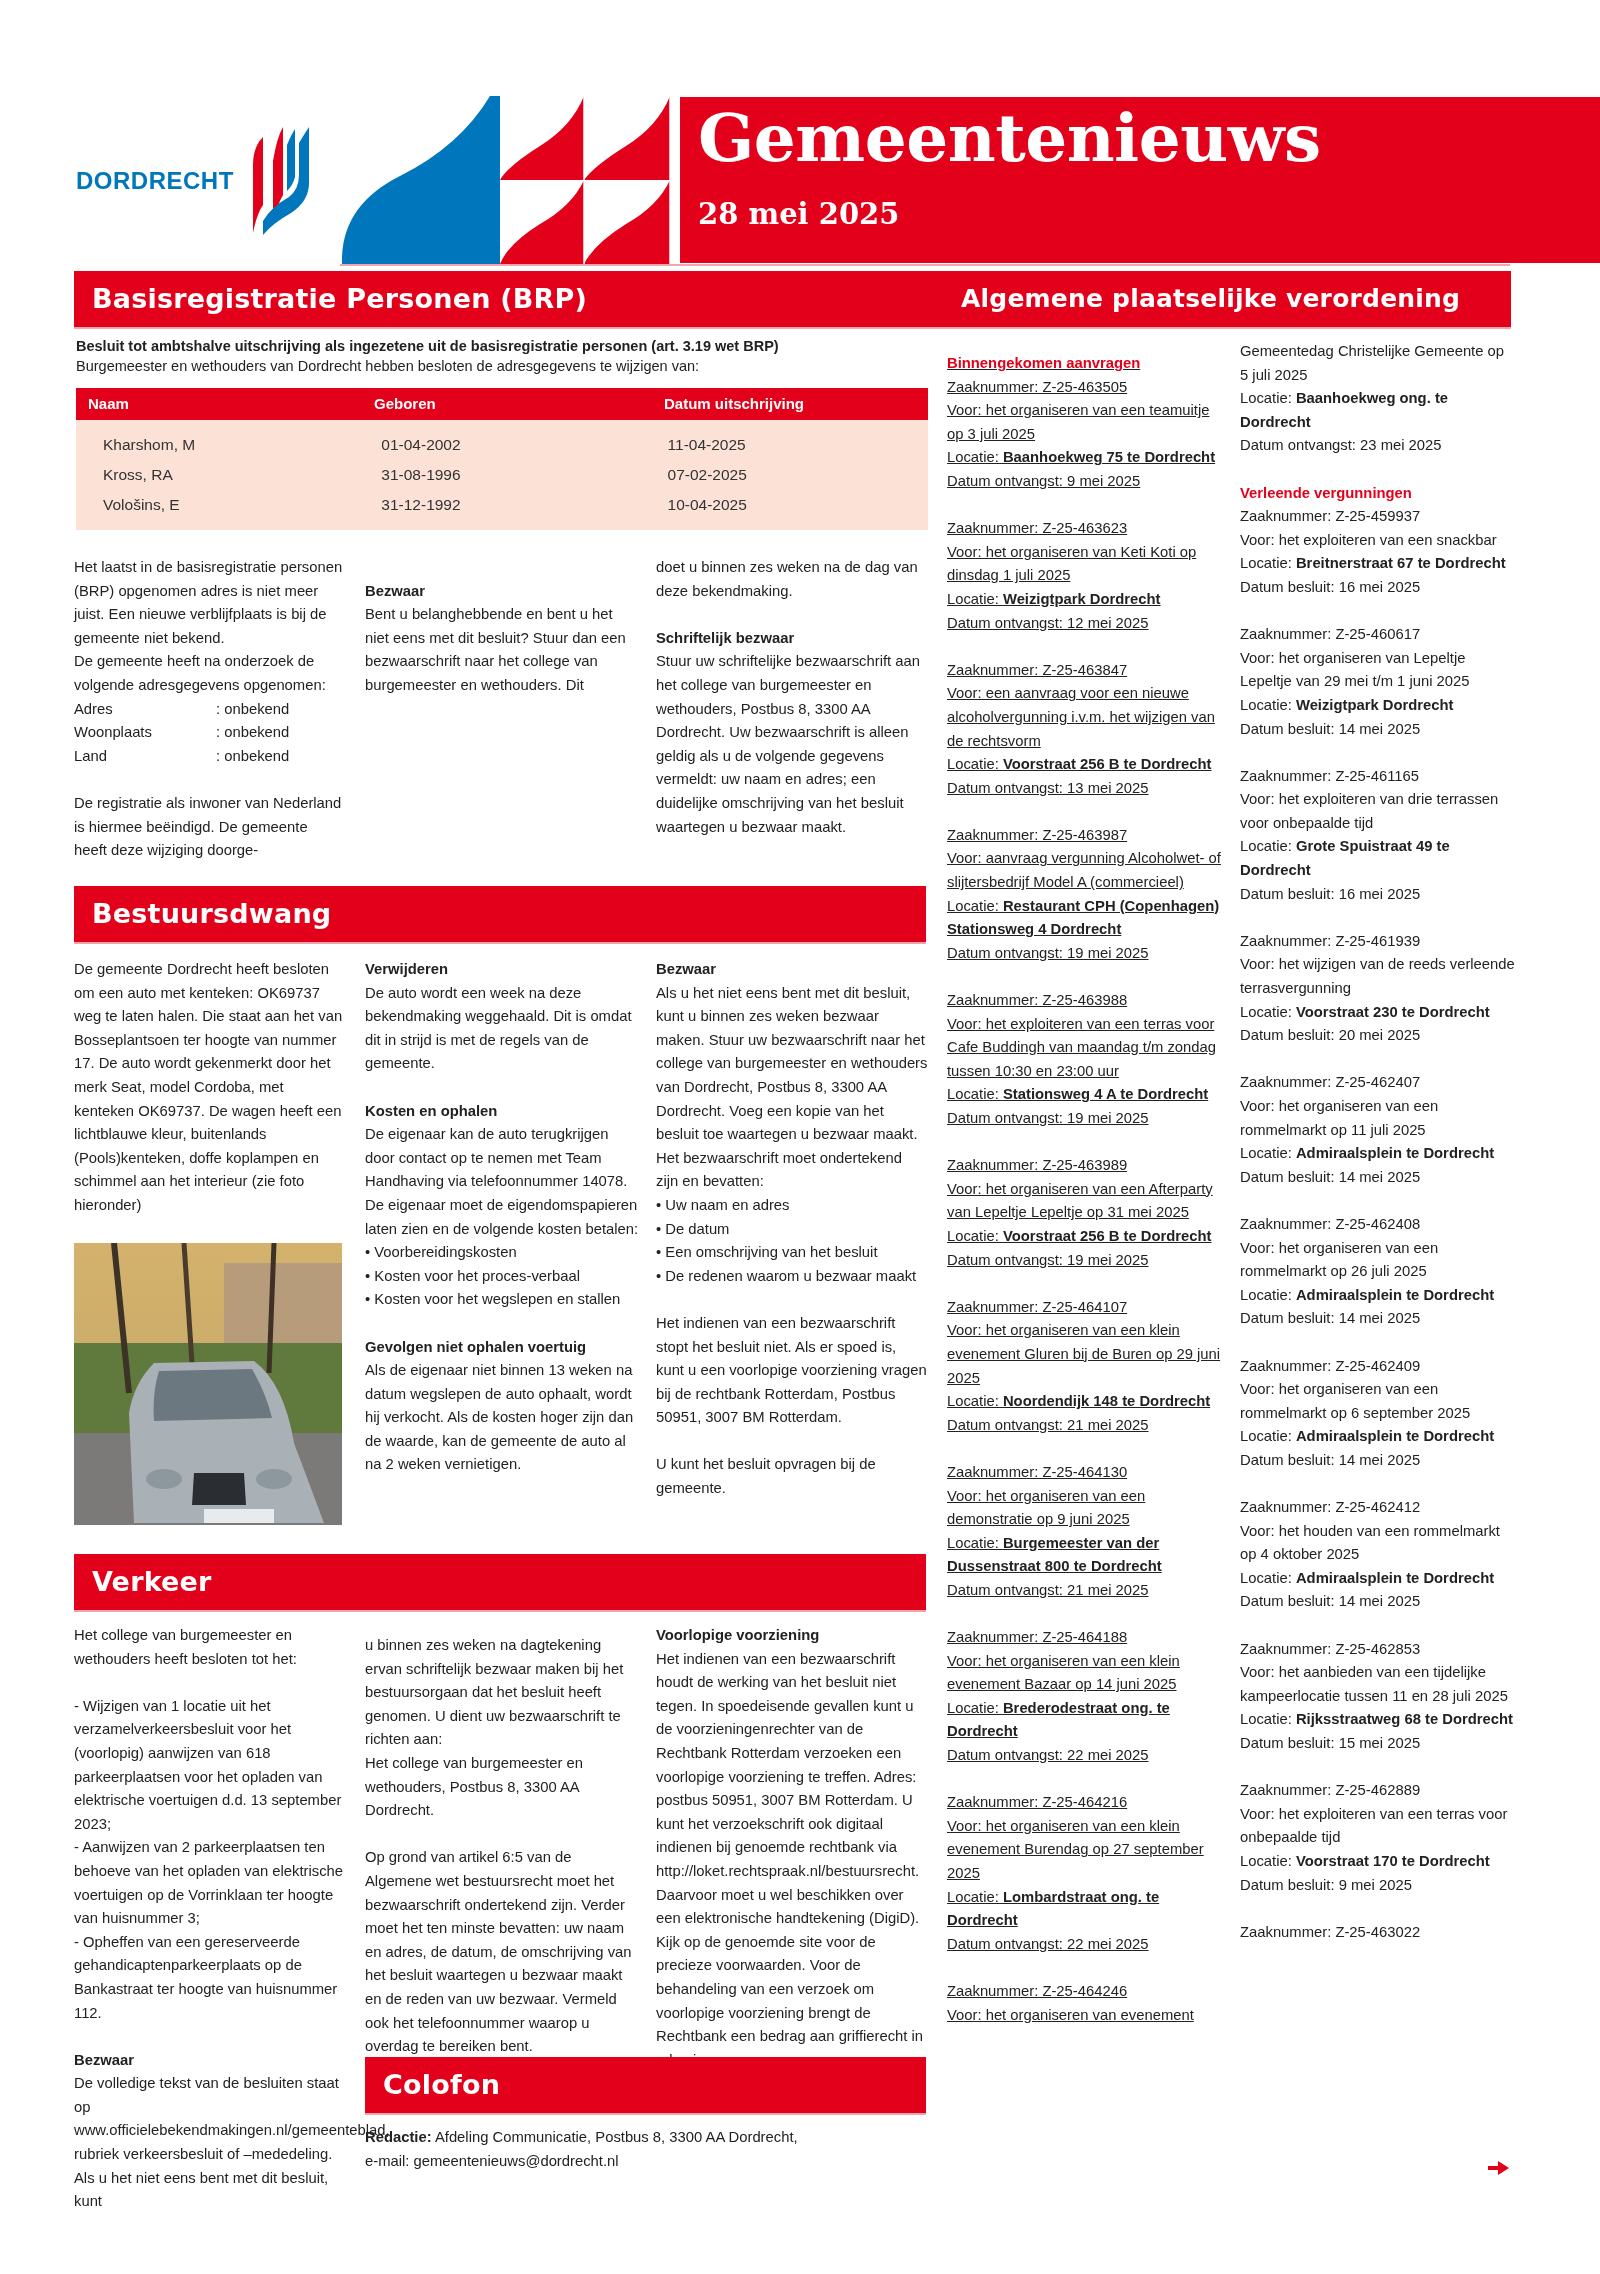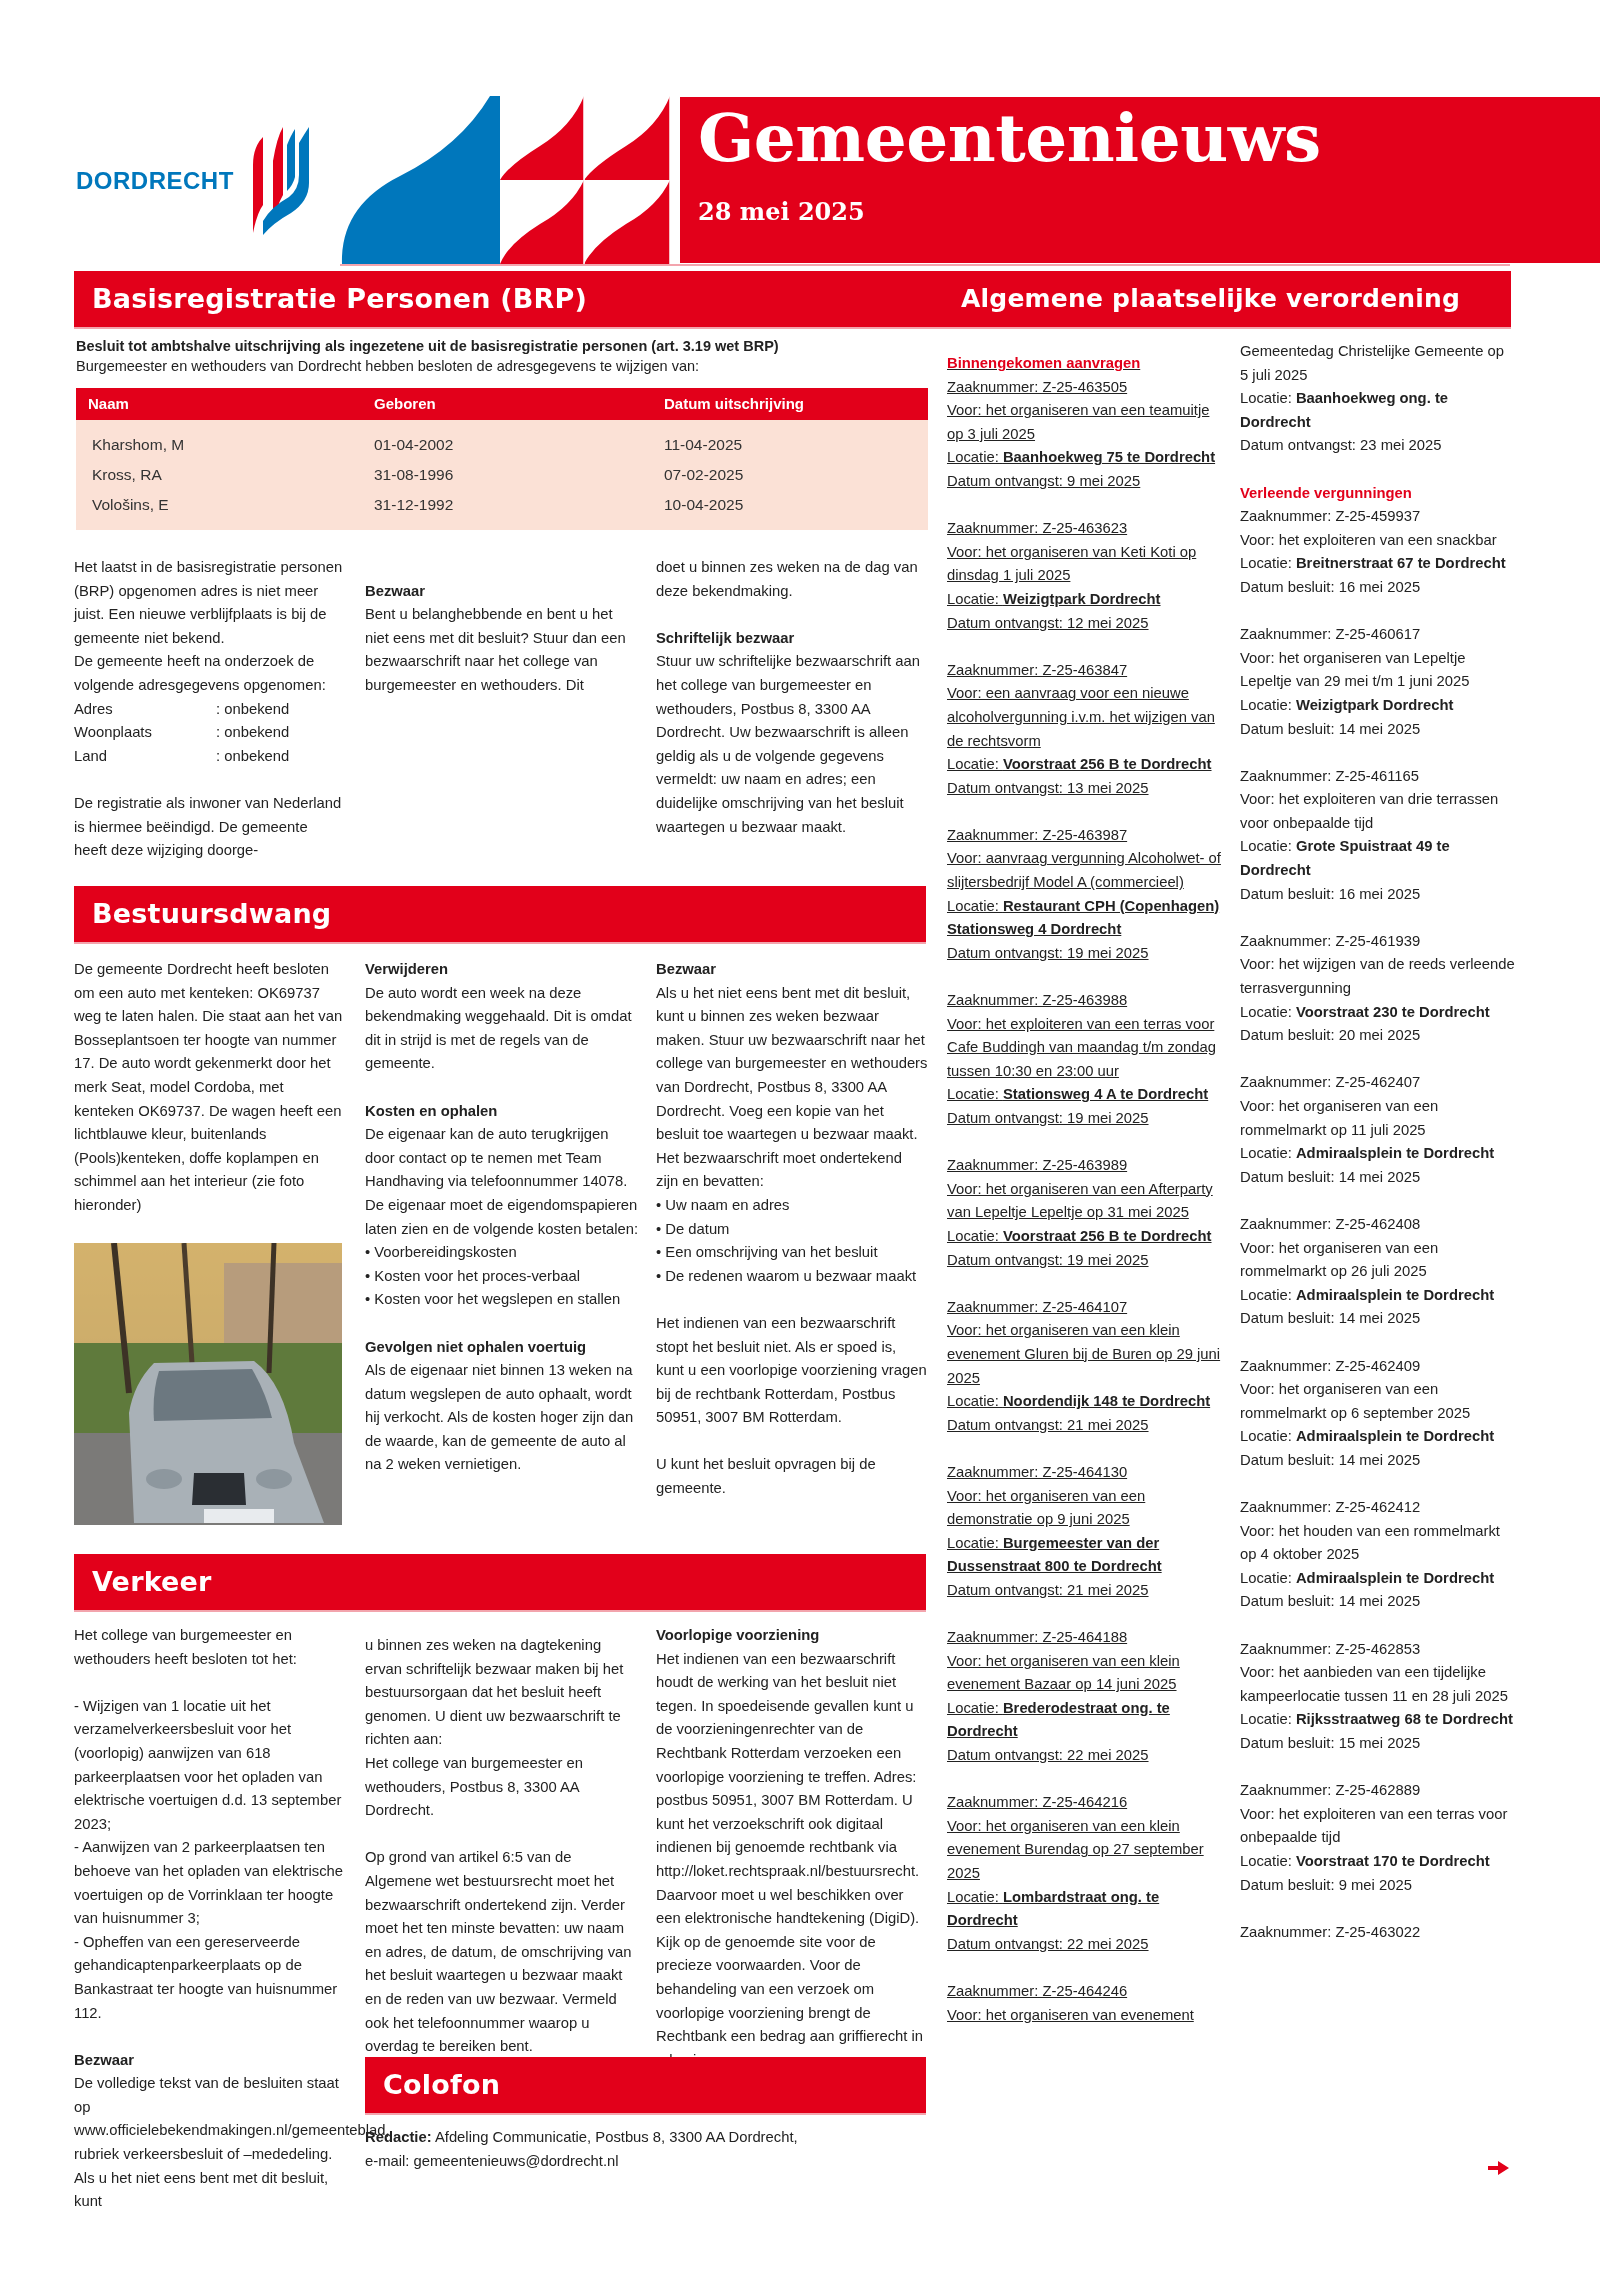--- a/index.html
+++ b/index.html
@@ -22,21 +22,21 @@
     .masthead {
       position: absolute; left: 680px; top: 97px; width: 990px; height: 166px;
       background: #e2001a; color: #ffffff;
     }
     .masthead-title {
       position: absolute; left: 18px; top: 2px;
       font-family: "DejaVu Serif", serif; font-weight: bold; font-size: 66px; letter-spacing: -0.5px;
     }
     .masthead-date {
       position: absolute; left: 18px; top: 100px;
-      font-family: "DejaVu Serif", serif; font-weight: bold; font-size: 24px;
+      font-family: "DejaVu Serif", serif; font-weight: bold; font-size: 29px;
     }
     .page-num {
       position: absolute; right: 8px; top: 5px;
       font-family: "DejaVu Sans", sans-serif; font-weight: bold; font-size: 11px;
     }
     .header-rule { position: absolute; left: 340px; top: 264px; width: 1170px; height: 2px; background: #f3a4ad; }
 
     
     .section-bar {
       position: absolute; height: 56px; background: #e2001a; color: #fff;
@@ -65,21 +65,21 @@
     .brp-intro .b { font-weight: bold; }
 
     
     .brp-table { position: absolute; left: 76px; top: 388px; width: 852px; }
     .brp-table .thead {
       display: flex; height: 32px; background: #e2001a; color: #fff;
       font-family: "Liberation Sans", sans-serif; font-weight: bold; font-size: 15px; line-height: 32px;
     }
     .brp-table .tbody { background: #fbe1d6; padding: 10px 0 10px 0; }
     .brp-table .tr { display: flex; height: 30px; line-height: 30px;
-      font-family: "Liberation Sans", sans-serif; font-size: 15.5px; color: #333; }
+      font-family: "Liberation Sans", sans-serif; font-size: 15.5px; color: #333; margin-left: 11px; }
     .c1 { width: 290px; padding-left: 12px; }
     .c2 { width: 290px; padding-left: 8px; }
     .c3 { width: 272px; padding-left: 8px; }
     .tbody .c1 { padding-left: 16px; }
 
     
     .car-photo { position: absolute; left: 74px; top: 1243px; width: 268px; height: 282px; overflow: hidden; }
 
     
     .next-arrow { position: absolute; left: 1488px; top: 2160px; width: 22px; height: 16px; }

